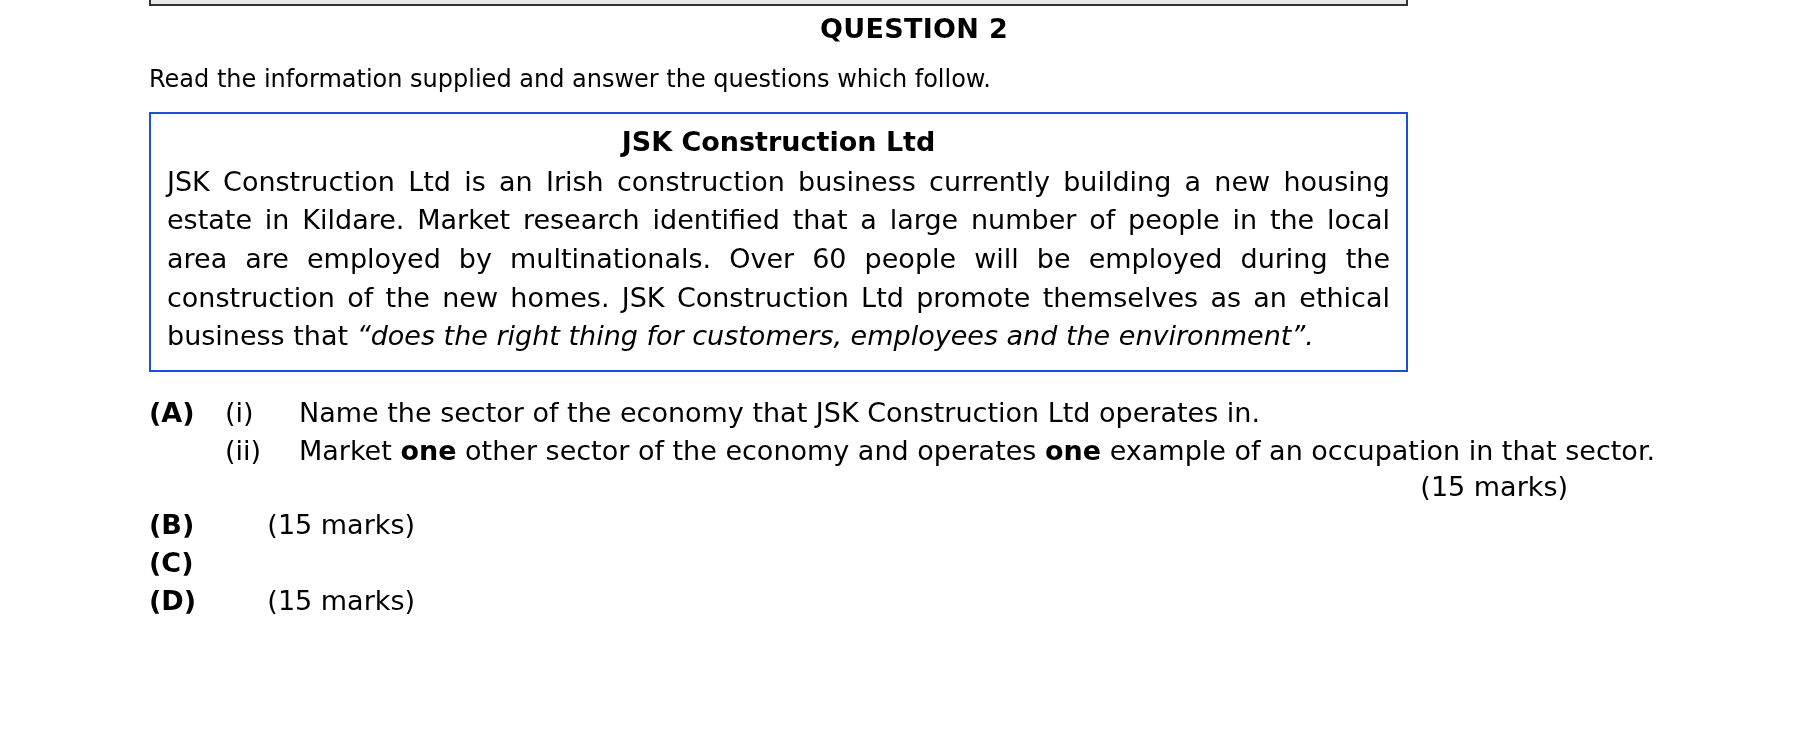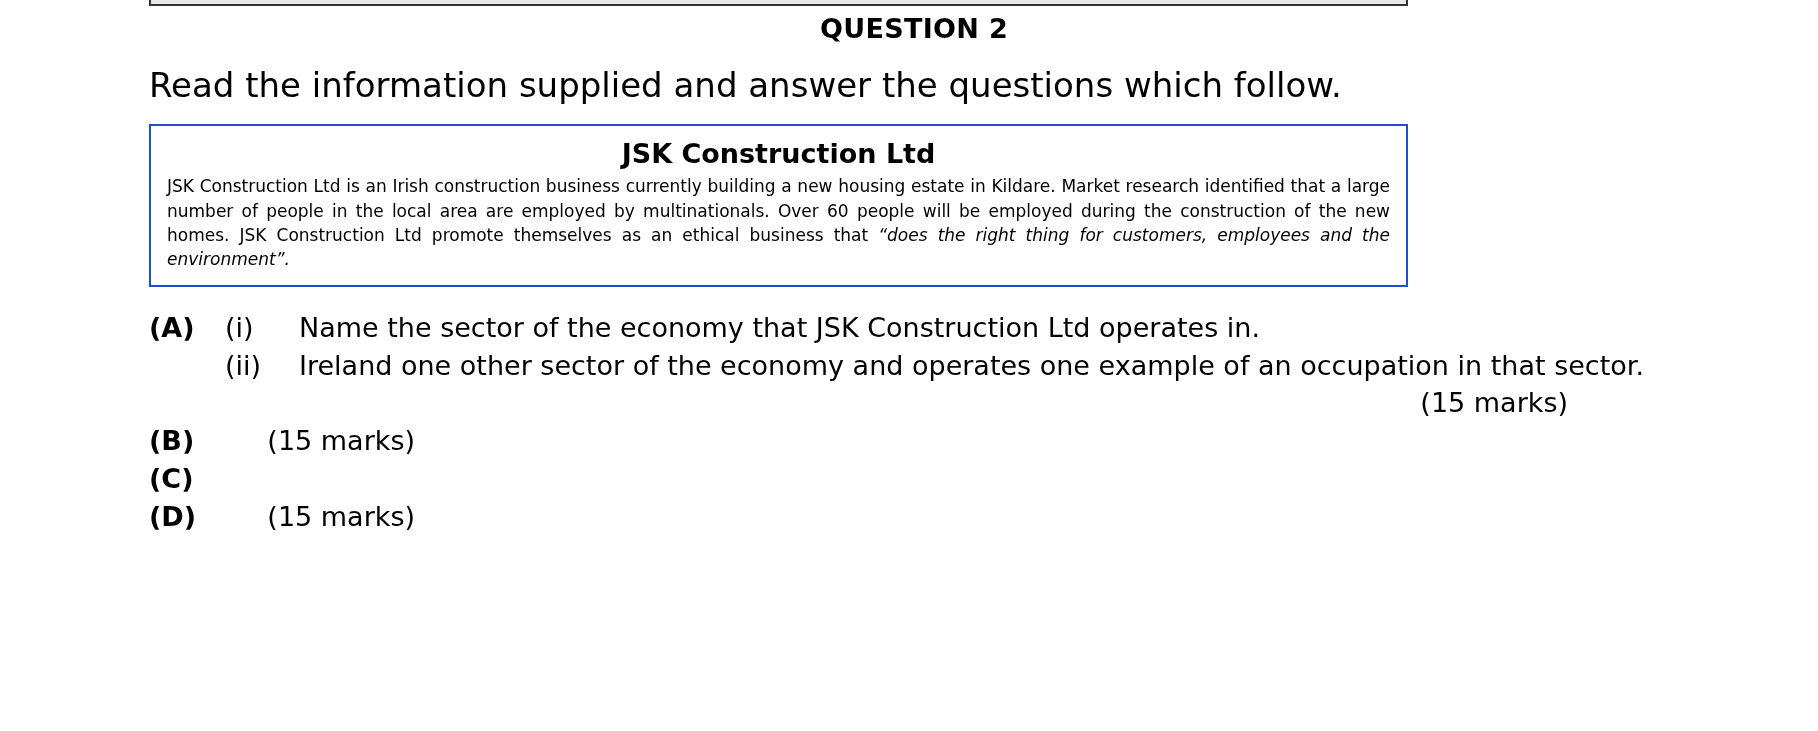--- a/index.html
+++ b/index.html
@@ -41,41 +41,41 @@
   .q-title {
     text-align: center;
     font-size: 27px;
     font-weight: bold;
     letter-spacing: 0.3px;
     margin: 0;
     padding-left: 10px;
     line-height: 1.1;
   }
   .instruction {
-    font-size: 34px;
+    font-size: 24px;
     margin: 22px 0 0 0;
     padding-left: 149px;
     line-height: 1.15;
   }
   .case-box {
     margin: 19px 0 0 149px;
     width: 1259px;
     border: 2px solid #1d4ed8;
     box-sizing: border-box;
     padding: 10px 16px 14px 16px;
   }
   .case-title {
     text-align: center;
     font-size: 27px;
     font-weight: bold;
     line-height: 1.35;
     margin: 0 0 2px 0;
   }
   .case-body {
-    font-size: 17px;
+    font-size: 27px;
     line-height: 1.43;
     text-align: justify;
     margin: 0;
     text-justify: inter-word;
   }
   .case-body .quote {
     font-style: italic;
   }
   .parts {
     margin: 22px 0 0 0;
@@ -110,21 +110,21 @@
   }
   .marks {
     flex: 0 0 auto;
     white-space: nowrap;
     padding-left: 18px;
     width: 172px;
     text-align: right;
     padding-right: 238px;
     box-sizing: content-box;
   }
-  b { font-weight: normal; }
+  b { font-weight: bold; }
 </style>
 </head>
 <body>
 
 <div class="page">
 
   <div class="top-bar"></div>
 
   <div class="content">
 
@@ -147,21 +147,21 @@
             <span>Name the sector of the economy that JSK Construction Ltd operates in.</span>
             <span class="marks"></span>
           </div>
         </div>
       </div>
 
       <div class="part-row">
         <div class="lbl"></div>
         <div class="rom">(ii)</div>
         <div class="txt">
-          <span>Ireland </span><b>one</b><span> other sector of the economy and operates </span><b>one</b><span> example of an occupation in that sector.</span>
+          <span>Market </span><b>one</b><span> other sector of the economy and operates </span><b>one</b><span> example of an occupation in that sector.</span>
           <div class="txt-wrap" style="justify-content:flex-end; margin-top:-2px;">
             <span class="marks">(15 marks)</span>
           </div>
         </div>
       </div>
 
       <div class="part-row">
         <div class="lbl">(B)</div>
         <div class="txt">
           <div class="txt-wrap">

